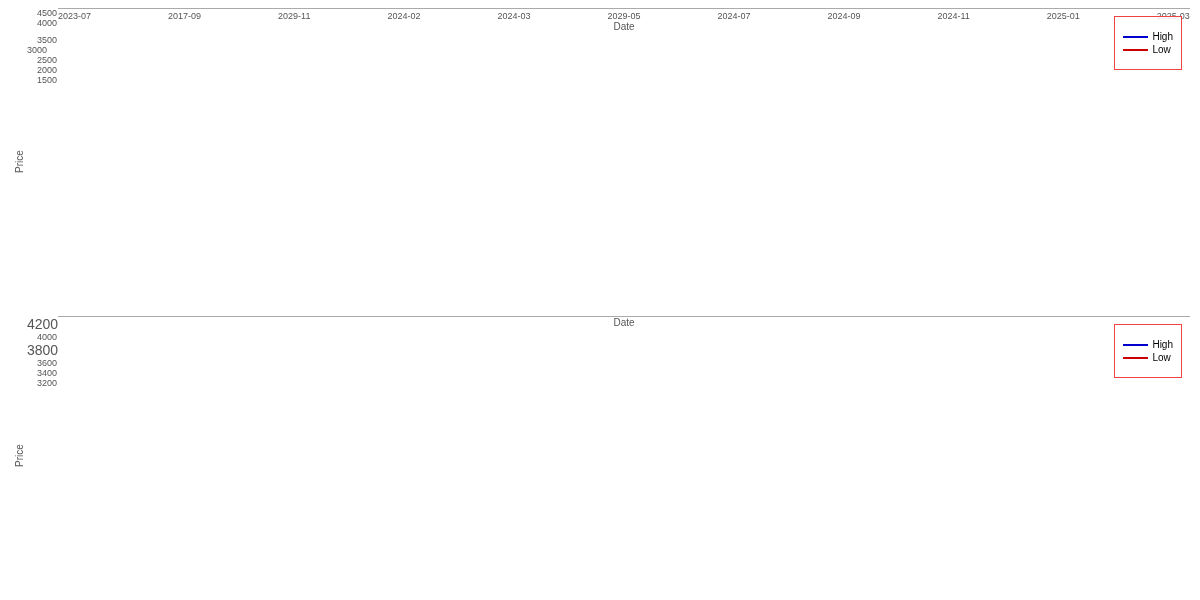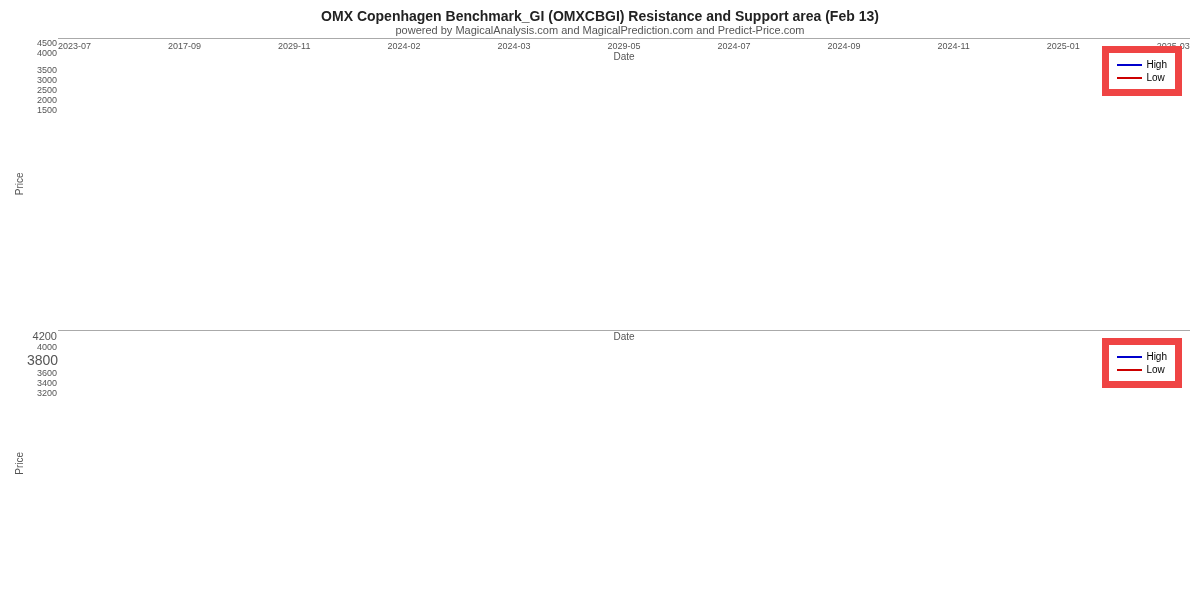--- a/index.html
+++ b/index.html
@@ -67,22 +67,22 @@
     .chart-inner svg {
       position: absolute;
       top: 0; left: 0;
       width: 100%; height: 100%;
     }
     .legend {
       position: absolute;
       top: 8px;
       right: 8px;
       background: rgba(255,255,255,0.85);
-      border: 7px solid #ef4444;
-      padding: 4px 8px;
+      border: 1px solid #ef4444;
+      padding: 12px 8px;
       font-size: 10px;
     }
     .legend-item {
       display: flex;
       align-items: center;
       gap: 4px;
       margin: 2px 0;
     }
     .legend-line {
       width: 25px;
@@ -96,24 +96,20 @@
     }
     .grid-line {
       stroke: #ddd;
       stroke-width: 0.5;
     }
   </style>
 </head>
 <body>
 
 <div class="main-container">
-  <div class="title-section">
-    <div class="main-title">OMX Copenhagen Benchmark_GI (OMXCBGI) Resistance and Support area (Feb 13)</div>
-    <div class="subtitle">powered by MagicalAnalysis.com and MagicalPrediction.com and Predict-Price.com</div>
-  </div>
 
   <div class="charts-wrapper">
 
     <div class="chart-container" style="flex: 1.1;">
       <div class="chart-area">
         <div class="y-axis-label">Price</div>
         <div style="position:relative; flex:1; margin-left:30px;">
           <div class="chart-inner">
             <svg viewBox="0 0 1050 230" preserveAspectRatio="none">
 
@@ -142,21 +138,21 @@
               <polyline fill="none" stroke="#cc0000" stroke-width="1.5" points="0,102 20,100 35,101 50,155 55,210 65,64 80,65 95,65 110,66 125,68 140,66 155,65 170,66 180,65 190,65 210,63 225,61 240,65 255,68 270,66 285,63 300,61 315,58 330,55 345,53 360,51 380,48 395,46 410,43 425,41 440,38 455,36 465,33 475,31 485,33 495,35 505,31 515,28 525,25 535,23 545,25 555,21 570,20 585,23 600,21 615,19 630,18 640,17 650,16 660,17 670,18 680,19 685,18 690,16 700,18 710,19 720,18 730,19 740,21 750,23 760,25 770,27 775,25 780,25 790,27 800,27 810,26 820,25 830,27 840,29 850,31 855,33 865,31 880,50 895,58 910,63 920,68 930,71 940,69 950,71 960,73 970,75 980,77 985,75 990,73 1000,71 1010,75 1020,77 1030,79 1040,78 1050,79"></polyline>
 
               <text x="200" y="115" font-size="16" fill="rgba(180,180,180,0.3)" font-style="italic" font-family="Arial">MagicalAnalysis.com</text>
               <text x="550" y="115" font-size="16" fill="rgba(180,180,180,0.3)" font-style="italic" font-family="Arial">MagicalPrediction.c</text>
             </svg>
 
             <div style="position:absolute; left:-32px; top:0; height:100%; display:flex; flex-direction:column; justify-content:space-between;">
               <span style="font-size:9px;color:#555;text-align:right;width:30px;">4500</span>
               <span style="font-size:9px;color:#555;text-align:right;width:30px;">4000</span>
               <span style="font-size:9px;color:#555;text-align:right;width:30px;margin-top:7px;">3500</span>
-              <span style="font-size:9px;color:#555;text-align:right;width:30px;">3000</span>
+              <span style="font-size:9px;color:#555;width:30px;">3000</span>
               <span style="font-size:9px;color:#555;text-align:right;width:30px;">2500</span>
               <span style="font-size:9px;color:#555;text-align:right;width:30px;">2000</span>
               <span style="font-size:9px;color:#555;text-align:right;width:30px;">1500</span>
             </div>
 
             <div class="legend">
               <div class="legend-item">
                 <div class="legend-line" style="background:#0000cc;"></div>
                 <span>High</span>
               </div>
@@ -211,21 +207,21 @@
 
               <polyline fill="none" stroke="#0000cc" stroke-width="1.5" points="0,9 40,14 80,22 117,28 140,32 160,30 170,28 180,26 195,25 210,32 220,22 234,28 250,30 265,32 280,35 300,38 315,40 330,36 340,30 351,28 365,30 380,28 390,32 405,32 420,30 440,28 455,26 468,26 480,28 495,32 505,35 520,38 540,42 555,45 568,48 575,52 580,85 585,100 595,118 605,128 615,125 625,120 635,118 650,120 660,125 670,128 680,130 690,132 700,130 702,128 715,125 730,120 745,118 760,122 775,120 790,118 805,125 819,130 835,128 850,122 865,120 875,118 890,115 905,118 920,80 936,75 950,78 965,82 980,80 995,78 1010,80 1020,82 1030,80 1040,82 1050,82"></polyline>
 
               <polyline fill="none" stroke="#cc0000" stroke-width="1.5" points="0,18 40,22 80,35 117,38 140,42 160,40 170,38 180,36 195,35 210,45 220,35 234,40 250,42 265,50 280,52 300,56 315,60 330,55 340,48 351,42 365,45 380,42 390,48 405,48 420,45 440,42 455,40 468,40 480,45 495,55 505,60 520,62 540,65 555,70 568,72 575,78 580,115 585,145 595,165 605,178 615,173 625,165 635,160 650,165 660,168 670,165 680,162 690,160 700,158 702,155 715,150 730,145 745,142 760,148 775,145 790,142 805,150 819,155 835,152 850,148 865,145 875,142 890,140 905,142 920,125 936,115 950,118 965,125 980,122 995,120 1010,122 1020,125 1030,122 1040,125 1050,128"></polyline>
 
               <text x="160" y="100" font-size="16" fill="rgba(180,180,180,0.3)" font-style="italic" font-family="Arial">MagicalAnalysis.com</text>
               <text x="520" y="100" font-size="16" fill="rgba(180,180,180,0.3)" font-style="italic" font-family="Arial">MagicalPrediction.c</text>
             </svg>
 
             <div style="position:absolute; left:-32px; top:0; height:100%; display:flex; flex-direction:column; justify-content:space-between;">
-              <span style="font-size:11px;color:#555;text-align:right;width:30px;">4200</span>
+              <span style="font-size:14px;color:#555;text-align:right;width:30px;">4200</span>
               <span style="font-size:9px;color:#555;text-align:right;width:30px;">4000</span>
               <span style="font-size:14px;color:#555;text-align:right;width:30px;">3800</span>
               <span style="font-size:9px;color:#555;text-align:right;width:30px;">3600</span>
               <span style="font-size:9px;color:#555;text-align:right;width:30px;">3400</span>
               <span style="font-size:9px;color:#555;text-align:right;width:30px;">3200</span>
             </div>
 
             <div class="legend">
               <div class="legend-item">
                 <div class="legend-line" style="background:#0000cc;"></div>

